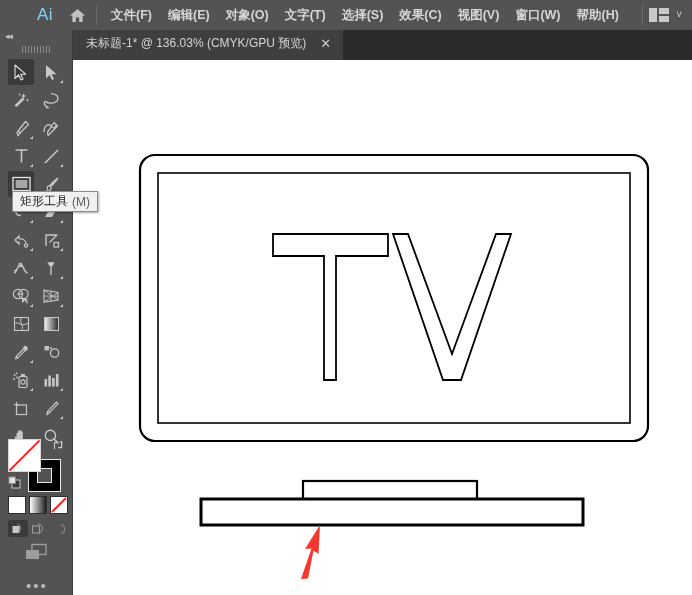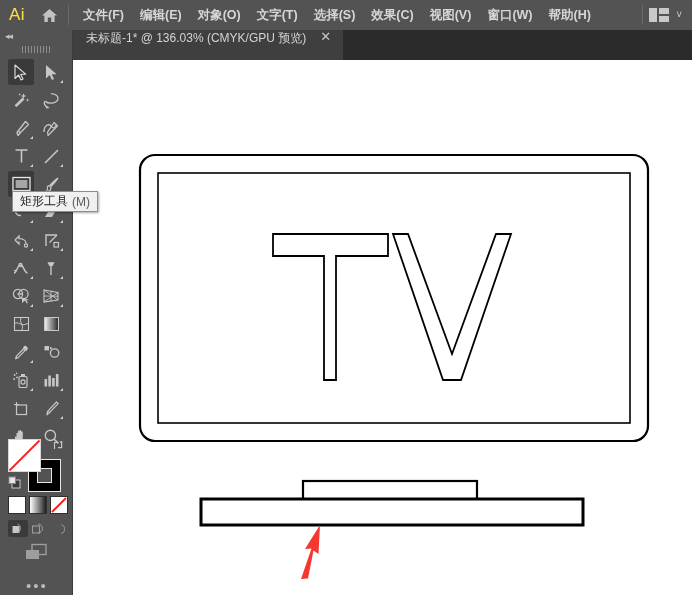--- a/index.html
+++ b/index.html
@@ -11,21 +11,21 @@
   }
   #app{position:relative;width:692px;height:595px;}
 
   
   .menubar{
     position:absolute;left:0;top:0;width:692px;height:30px;
     background:#535353;display:flex;align-items:center;
   }
   .ai-logo{
     width:34px;height:30px;display:flex;align-items:center;justify-content:center;
-    color:#fde047;font-size:17px;font-weight:400;letter-spacing:.5px;
+    color:#7dd3fc;font-size:17px;font-weight:400;letter-spacing:.5px;margin-left:28px;
   }
   .home-icon{width:30px;height:30px;display:flex;align-items:center;justify-content:center;}
   .menu-divider{width:1px;height:20px;background:#6a6a6a;margin:0 6px 0 4px;}
   .menu-items{display:flex;align-items:center;}
   .menu-item{
     color:#d6d6d6;font-size:12.5px;padding:3px 8px;white-space:nowrap;cursor:default;font-weight:bold;
   }
   .menubar-right{margin-left:auto;display:flex;align-items:center;padding-right:10px;}
   .ws-icon{width:20px;height:14px;position:relative;margin-right:7px;}
   .ws-icon i{position:absolute;background:#c9c9c9;display:block;}
@@ -34,21 +34,21 @@
   .ws-icon i.c{left:10px;top:8px;width:10px;height:6px;}
   .chev{color:#d0d0d0;font-size:10px;line-height:1;}
 
   
   .tabbar{
     position:absolute;left:72px;top:30px;width:620px;height:30px;
     background:#2b2b2b;
   }
   .tab{
     position:absolute;left:0;top:0;height:30px;background:#3f3f3f;
-    display:flex;align-items:flex-start;padding:0 0 4px 14px;box-sizing:border-box;
+    display:flex;align-items:center;padding:0 0 4px 14px;box-sizing:border-box;
   }
   .tab-title{color:#d4d4d4;font-size:12px;white-space:nowrap;}
   .tab-close{
     color:#c8c8c8;font-size:13px;margin:0 12px 0 14px;line-height:1;cursor:pointer;
   }
 
   
   .toolpanel{
     position:absolute;left:0;top:30px;width:72px;height:565px;background:#535353;
     border-right:1px solid #3c3c3c;

